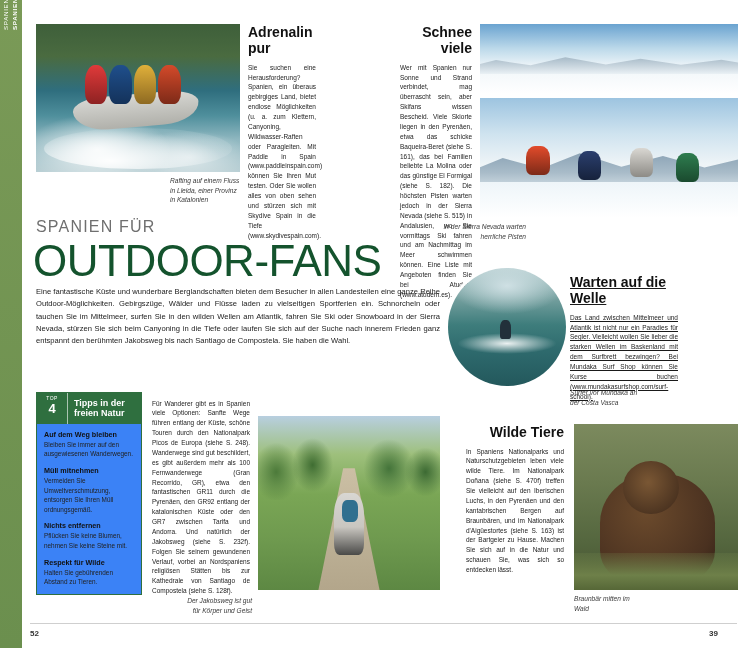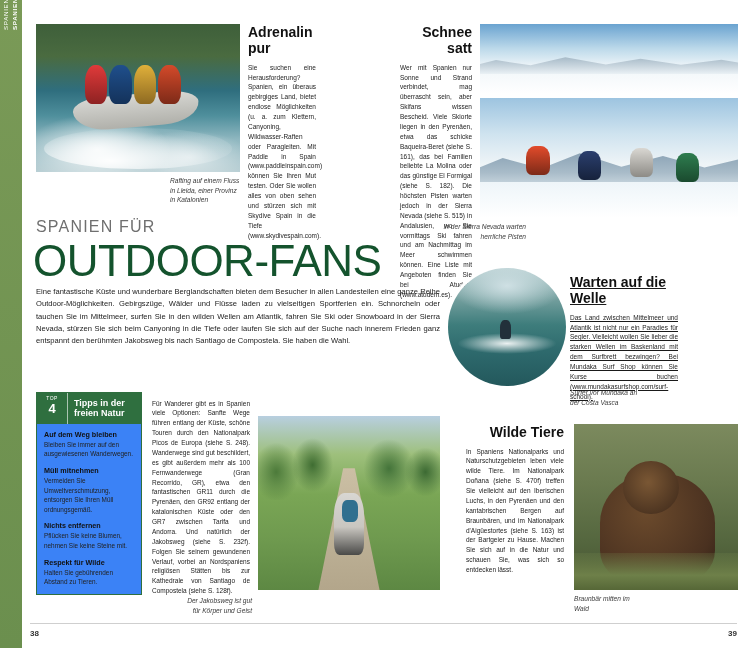--- a/index.html
+++ b/index.html
@@ -53,21 +53,21 @@
   }
   
   .folio {
     position: absolute;
     bottom: 10px;
     font-size: 8px;
     color: #333;
     font-weight: bold;
   }
   .folio.left { left: 30px; }
-  .folio.right { right: 10px; }
+  .folio.right { right: 29px; }
   .rule-bottom {
     position: absolute;
     left: 30px;
     right: 10px;
     bottom: 24px;
     height: 1px;
     background: #cfcfcf;
   }
 
   
@@ -349,21 +349,21 @@
     <div class="spray"></div>
   </div>
   <div class="cap" style="left:170px; top:176px; width:70px;">Rafting auf einem Fluss in Lleida, einer Provinz in Katalonien</div>
 
   <div class="col" style="left:248px; top:24px; width:68px;">
     <h3 class="colhead">Adrenalin pur</h3>
     <p class="coltext">Sie suchen eine Herausforderung? Spanien, ein überaus gebirgiges Land, bietet endlose Möglichkeiten (u. a. zum Klettern, Canyoning, Wildwasser-Raften oder Paragleiten. Mit Paddle in Spain (www.paddleinspain.com) können Sie Ihren Mut testen. Oder Sie wollen alles von oben sehen und stürzen sich mit Skydive Spain in die Tiefe (www.skydivespain.com).</p>
   </div>
 
   <div class="col" style="left:400px; top:24px; width:72px;">
-    <h3 class="colhead right">Schnee satt</h3>
+    <h3 class="colhead right">Schnee viele</h3>
     <p class="coltext">Wer mit Spanien nur Sonne und Strand verbindet, mag überrascht sein, aber Skifans wissen Bescheid. Viele Skiorte liegen in den Pyrenäen, etwa das schicke Baqueira-Beret (siehe S. 161), das bei Familien beliebte La Molina oder das günstige El Formigal (siehe S. 182). Die höchsten Pisten warten jedoch in der Sierra Nevada (siehe S. 515) in Andalusien, wo Sie vormittags Ski fahren und am Nachmittag im Meer schwimmen können. Eine Liste mit Angeboten finden Sie bei Atudem (www.atudem.es).</p>
   </div>
 
   <div class="img snow2" style="left:480px; top:24px; width:258px; height:70px;">
     <div class="ridge2"></div>
   </div>
 
   <div class="img snow1" style="left:480px; top:98px; width:258px; height:120px;">
     <div class="ridge"></div>
     <div class="field"></div>
@@ -436,16 +436,16 @@
   </div>
 
   <div class="img bear" style="left:574px; top:424px; width:164px; height:166px;">
     <div class="body"></div>
     <div class="head"></div>
     <div class="grass"></div>
   </div>
   <div class="cap" style="left:574px; top:594px; width:72px;">Braunbär mitten im Wald</div>
 
   <div class="rule-bottom"></div>
-  <div class="folio left">38</div>
+  <div class="folio left">52</div>
   <div class="folio right">39</div>
 
 </div>
 
 </body></html>

